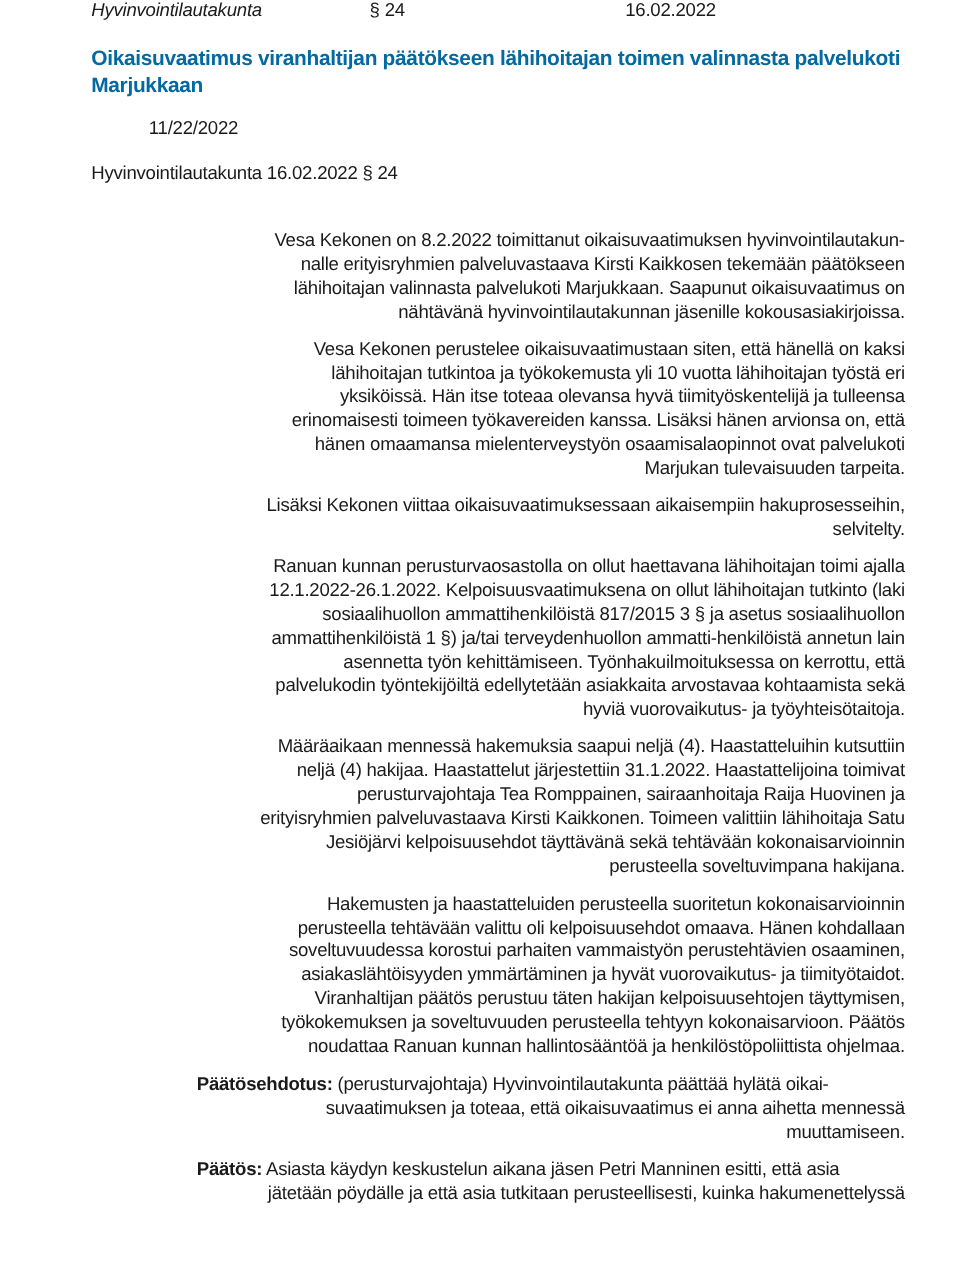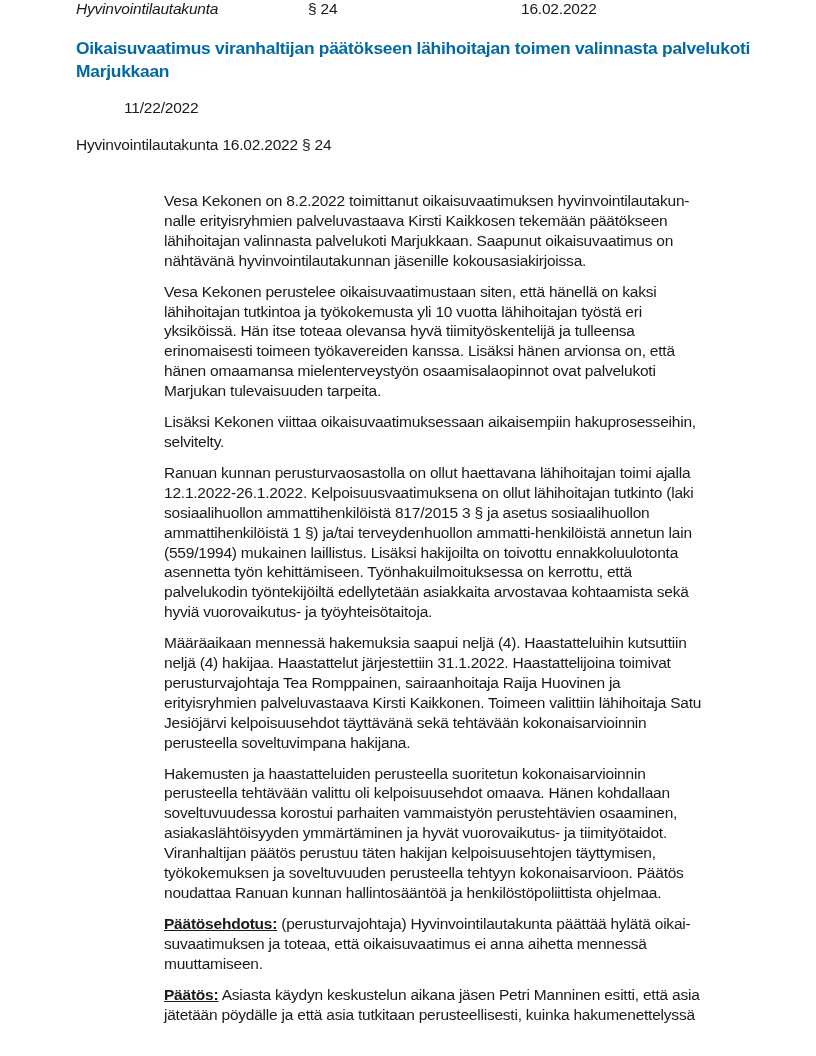--- a/index.html
+++ b/index.html
@@ -17,22 +17,22 @@
     font-size: 17.4px; font-weight: bold; line-height: 23px; margin: 0;
     letter-spacing: -0.25px; color: #0369a1;
   }
   .date-line { position: absolute; top: 98px; left: 76px; font-size: 15.5px; line-height: 20px; letter-spacing: -0.2px; margin-left: 48px; }
   .ref-line { position: absolute; top: 135px; left: 76px; font-size: 15.5px; line-height: 20px; letter-spacing: -0.2px; }
   .body {
     position: absolute; top: 191px; left: 164px; width: 590px;
     font-size: 15.5px; line-height: 19.9px; letter-spacing: -0.22px;
   }
   .body p { margin: 0 0 11px 0; }
-  .body .lbl { font-weight: bold; text-decoration: underline; }
-  .nw { white-space: nowrap; display: block; }
+  .body .lbl { font-weight: bold; }
+  .nw { white-space: nowrap; display: block; text-align: right; }
 </style>
 </head>
 <body>
 
 <div class="header-line">
   <span class="h-board">Hyvinvointilautakunta</span>
   <span class="h-section">§ 24</span>
   <span class="h-date">16.02.2022</span>
 </div>
 
@@ -60,21 +60,20 @@
       </p>
       <p>
         <span class="nw">Lisäksi Kekonen viittaa oikaisuvaatimuksessaan aikaisempiin hakuprosesseihin,</span>
         <span class="nw">selvitelty.</span>
       </p>
       <p>
         <span class="nw">Ranuan kunnan perusturvaosastolla on ollut haettavana lähihoitajan toimi ajalla</span>
         <span class="nw">12.1.2022-26.1.2022. Kelpoisuusvaatimuksena on ollut lähihoitajan tutkinto (laki</span>
         <span class="nw">sosiaalihuollon ammattihenkilöistä 817/2015 3 § ja asetus sosiaalihuollon</span>
         <span class="nw">ammattihenkilöistä 1 §) ja/tai terveydenhuollon ammatti-henkilöistä annetun lain</span>
-        <span class="nw">(559/1994) mukainen laillistus. Lisäksi hakijoilta on toivottu ennakkoluulotonta</span>
         <span class="nw">asennetta työn kehittämiseen. Työnhakuilmoituksessa on kerrottu, että</span>
         <span class="nw">palvelukodin työntekijöiltä edellytetään asiakkaita arvostavaa kohtaamista sekä</span>
         <span class="nw">hyviä vuorovaikutus- ja työyhteisötaitoja.</span>
       </p>
       <p>
         <span class="nw">Määräaikaan mennessä hakemuksia saapui neljä (4). Haastatteluihin kutsuttiin</span>
         <span class="nw">neljä (4) hakijaa. Haastattelut järjestettiin 31.1.2022. Haastattelijoina toimivat</span>
         <span class="nw">perusturvajohtaja Tea Romppainen, sairaanhoitaja Raija Huovinen ja</span>
         <span class="nw">erityisryhmien palveluvastaava Kirsti Kaikkonen. Toimeen valittiin lähihoitaja Satu</span>
         <span class="nw">Jesiöjärvi kelpoisuusehdot täyttävänä sekä tehtävään kokonaisarvioinnin</span>

